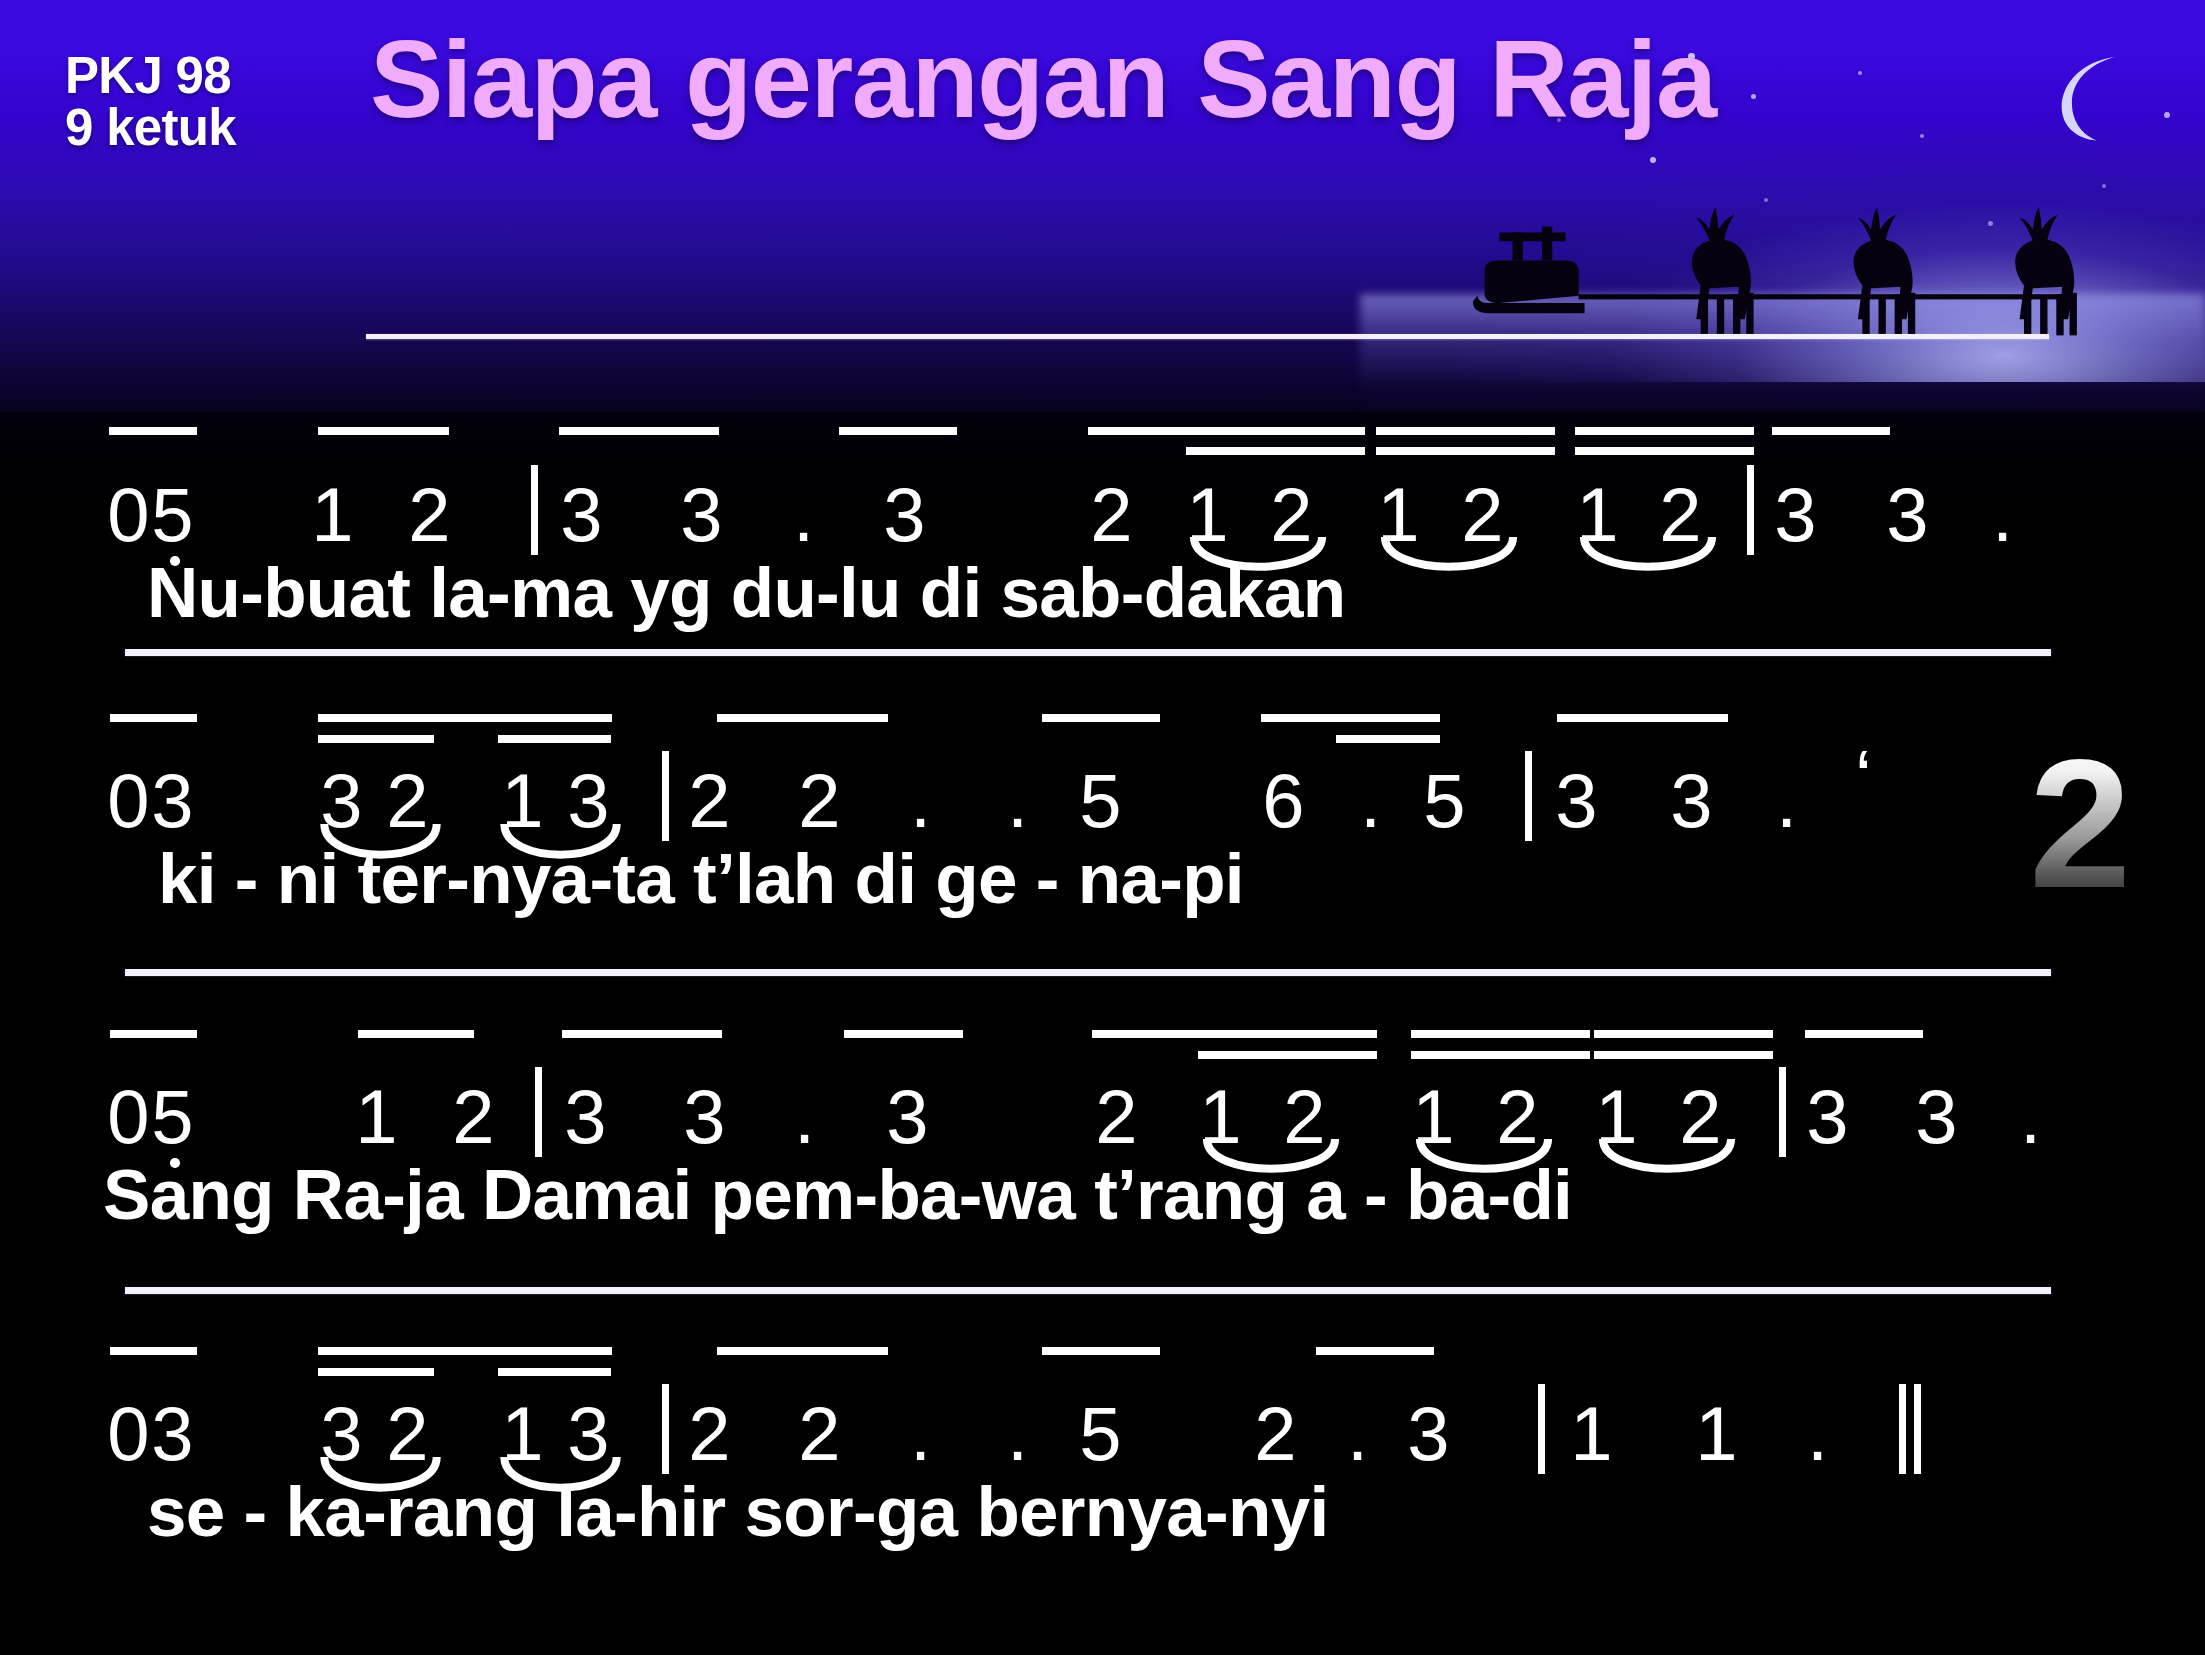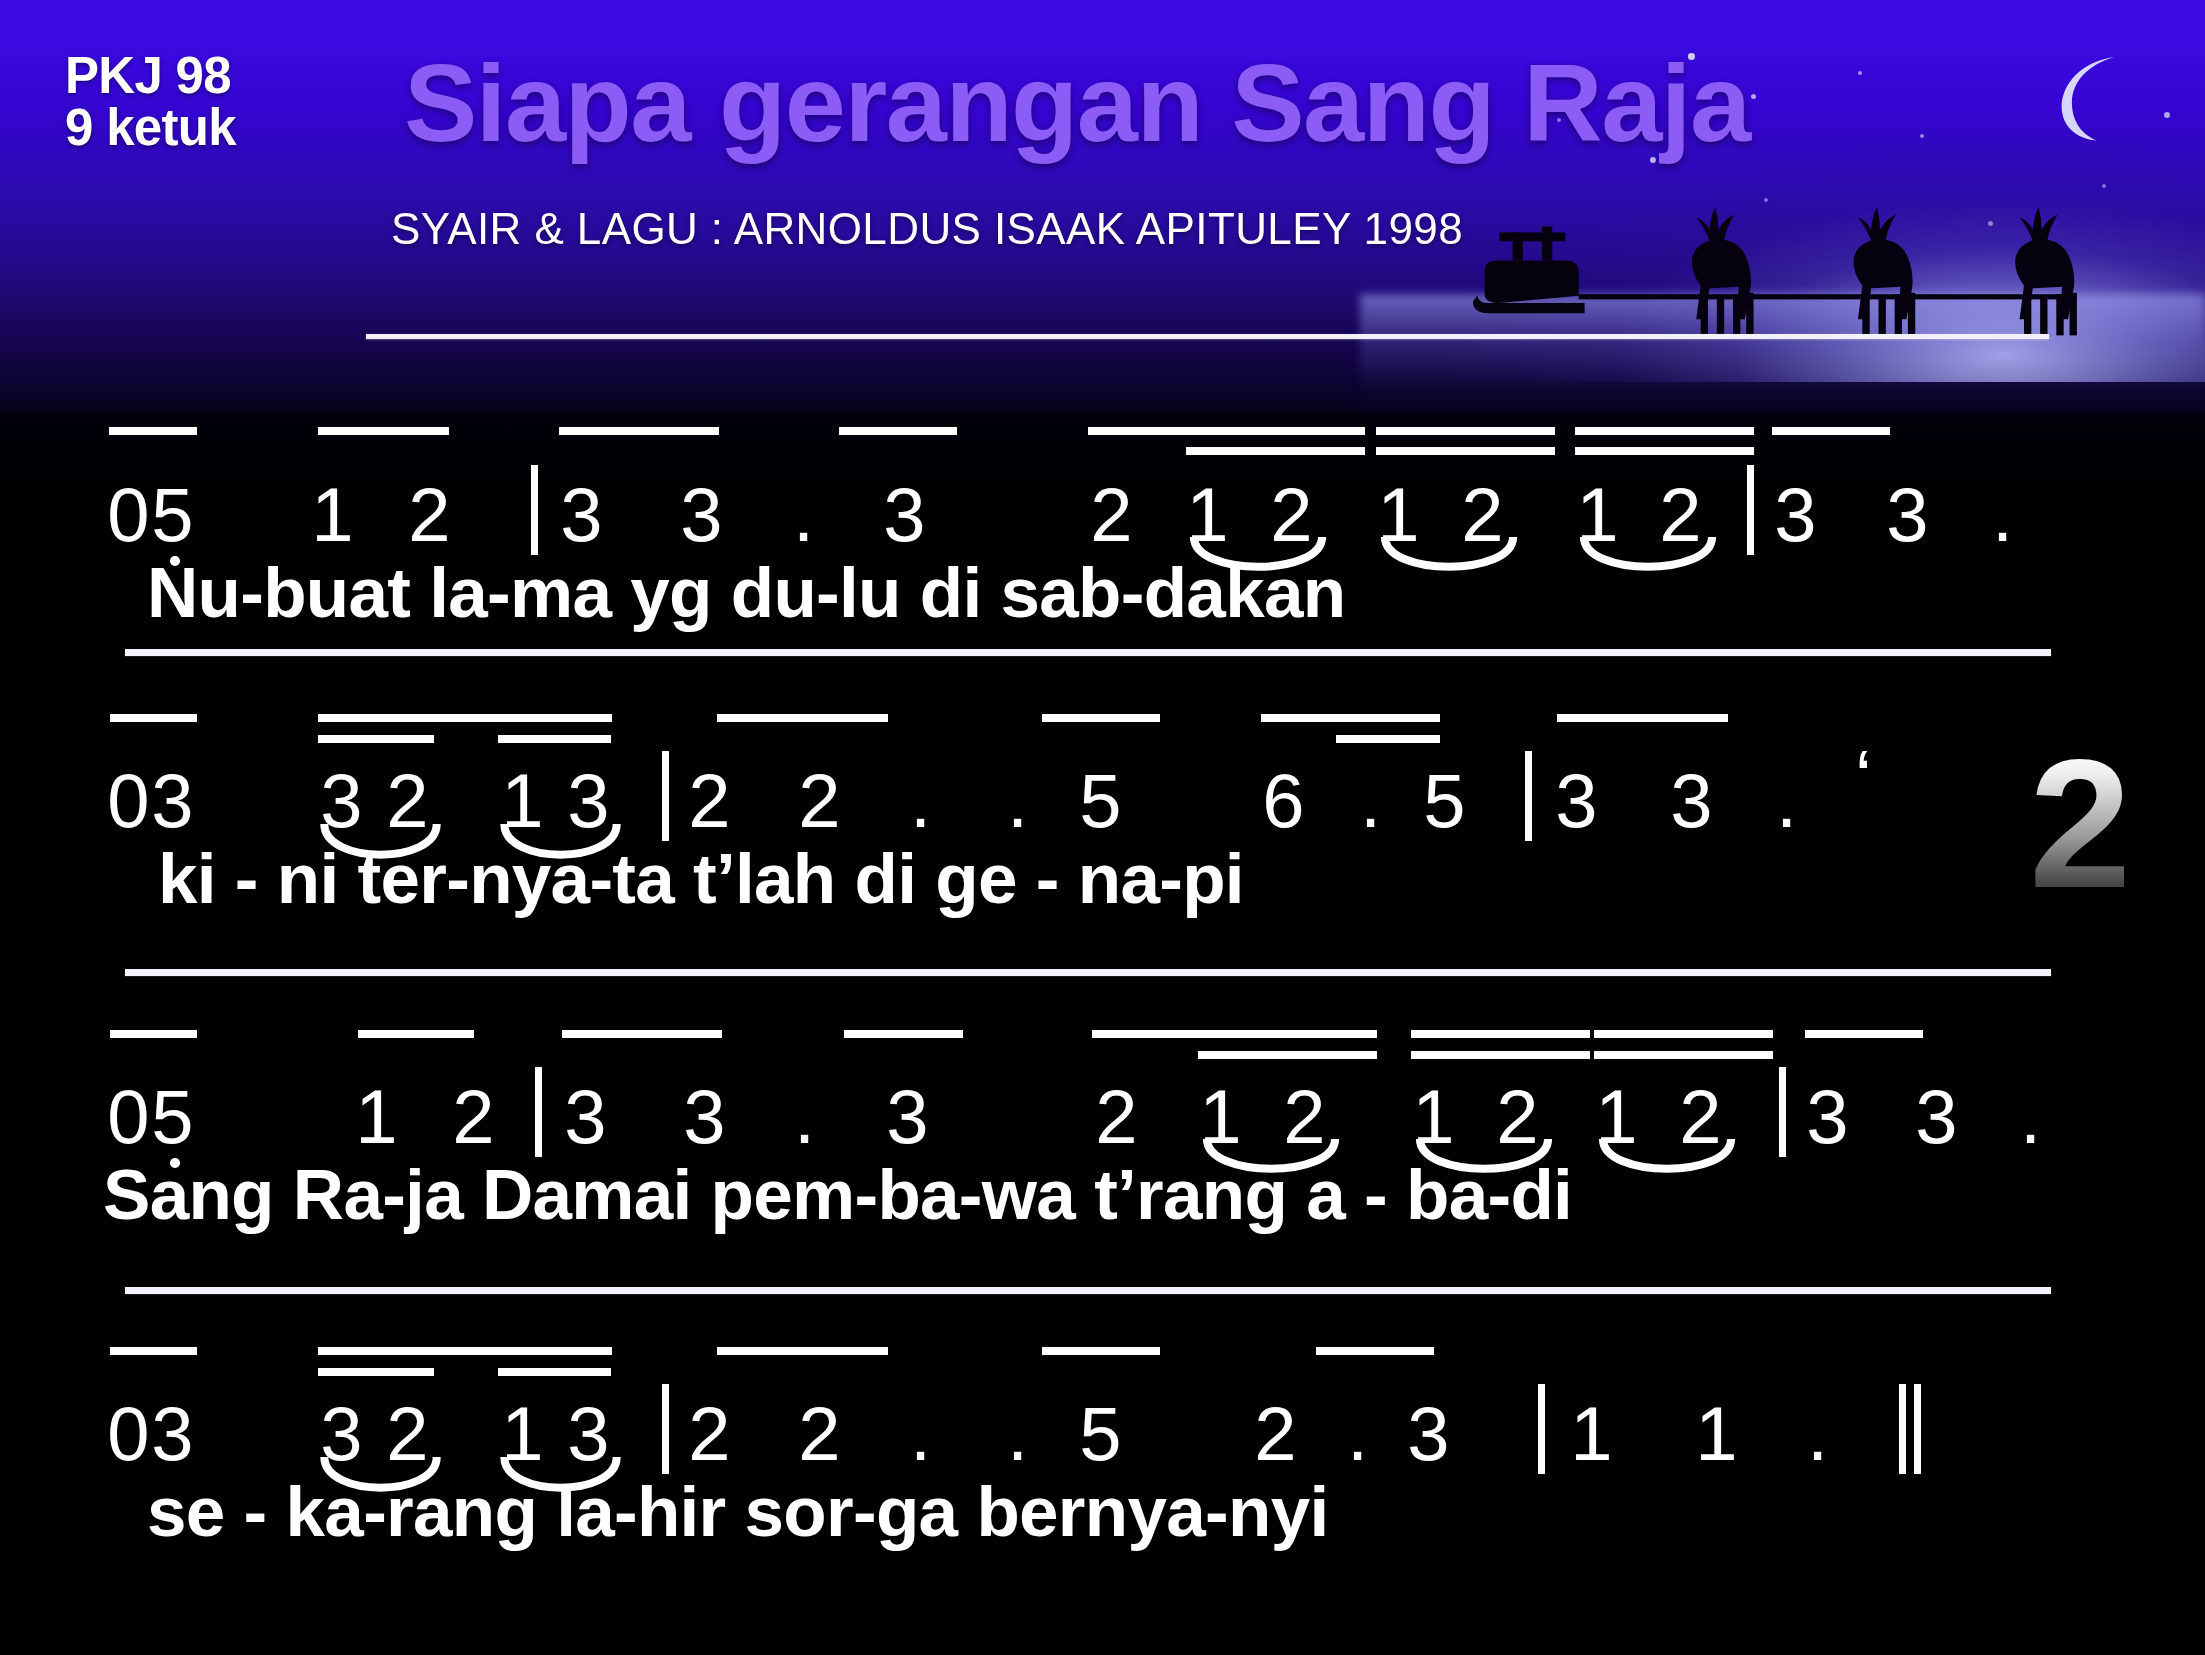--- a/index.html
+++ b/index.html
@@ -57,26 +57,25 @@
   
   .header{position:absolute;left:0;top:0;width:2205px;height:353px;}
   .hdr-code{
     position:absolute;left:65px;top:50px;width:309px;
     color:#ffffff;font-weight:bold;font-size:51px;line-height:1.02;
     letter-spacing:-0.7px;
     text-shadow:0 2.2px 4.4px rgba(0,0,0,.45);
   }
   .hdr-code .ln2{display:block;}
   .hdr-title{
-    position:absolute;left:404px;top:20.6px;width:1691px;
-    color:#8b5cf6;font-weight:bold;font-size:110px;line-height:1.05;
+    position:absolute;left:370px;top:20.6px;width:1691px;
+    color:#f0abfc;font-weight:bold;font-size:110px;line-height:1.05;
     letter-spacing:-1.5px;
     text-shadow:0 2.9px 7.4px rgba(0,0,0,.40);
     white-space:nowrap;
-    margin-top:24px;
   }
   .hdr-sub{
     position:absolute;left:391px;top:204px;width:1691px;
     color:#ffffff;font-weight:normal;font-size:44px;letter-spacing:0.4px;
     text-shadow:0 2.2px 5.1px rgba(0,0,0,.45);
     white-space:nowrap;
   }
   .hdr-rule{
     position:absolute;left:366px;top:334px;width:1683px;height:5.1px;
     background:#f2f0ff;box-shadow:0 0.7px 2.2px rgba(255,255,255,.35);
@@ -190,21 +189,20 @@
       </g>
     </svg>
   </div>
 
   <div class="header">
     <div class="hdr-code">
       <span>PKJ 98</span>
       <span class="ln2">9 ketuk</span>
     </div>
     <div class="hdr-title">Siapa gerangan Sang Raja</div>
-    <div class="hdr-sub">SYAIR &amp; LAGU : ARNOLDUS ISAAK APITULEY 1998</div>
     <div class="hdr-rule"></div>
   </div>
 
   <div class="pagenum" style="left:2029px;top:731px;">2</div>
 
   <div class="staff" style="top:412px;height:221px;">
 
     <div class="notes">
 
       <div class="beam" style="left:109px;top:14.7px;width:88px;"></div>

